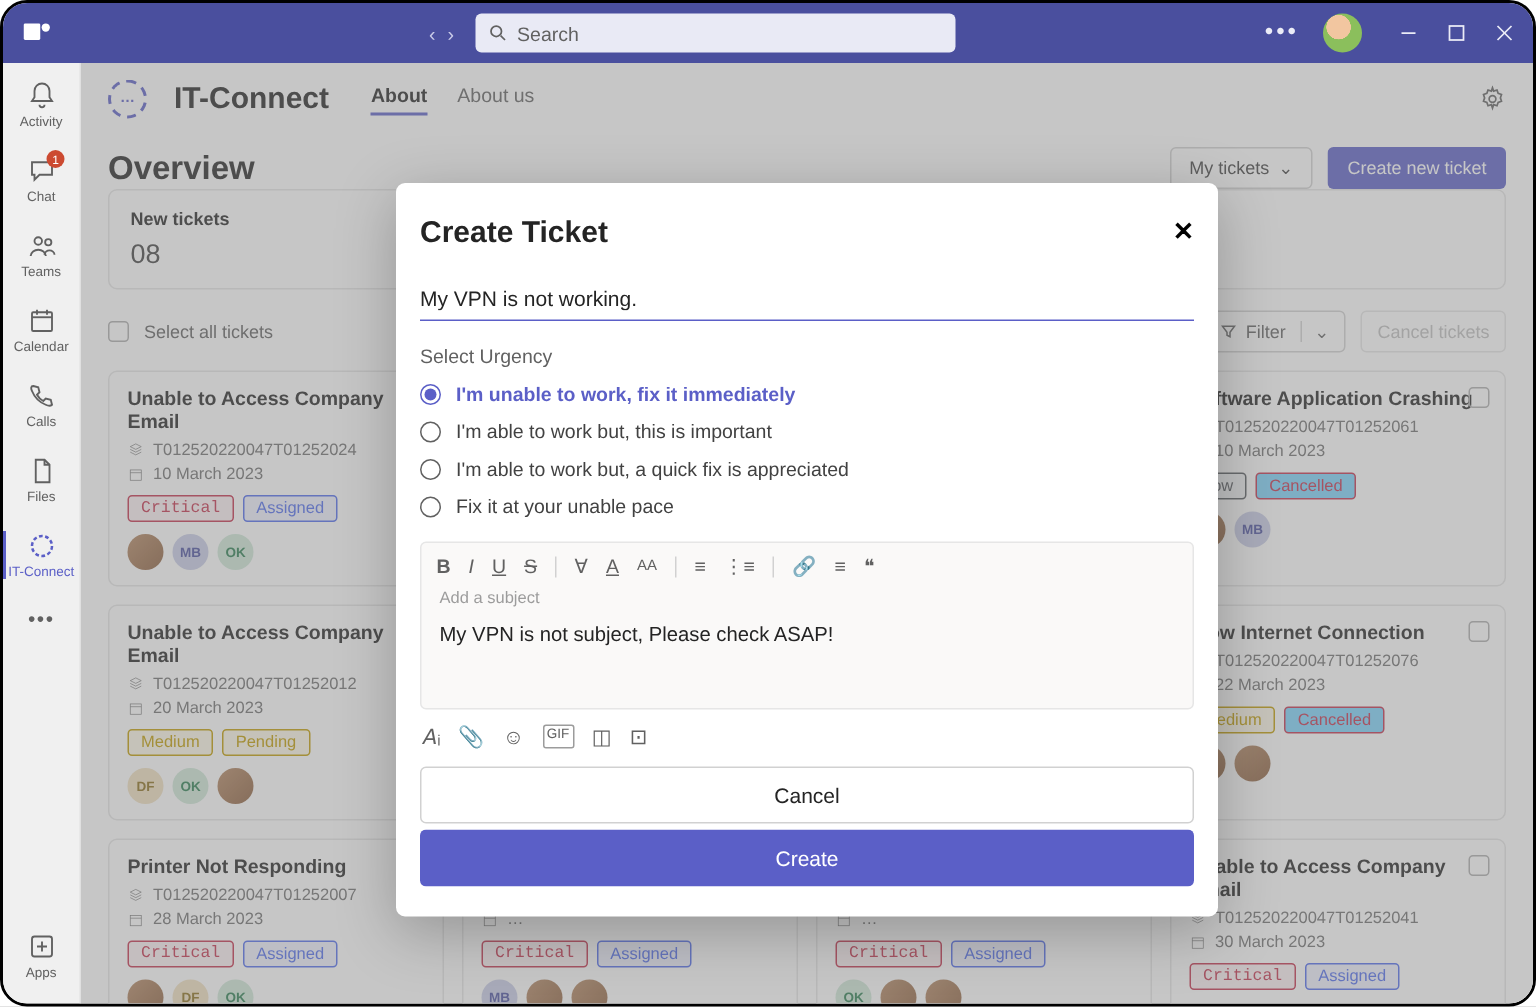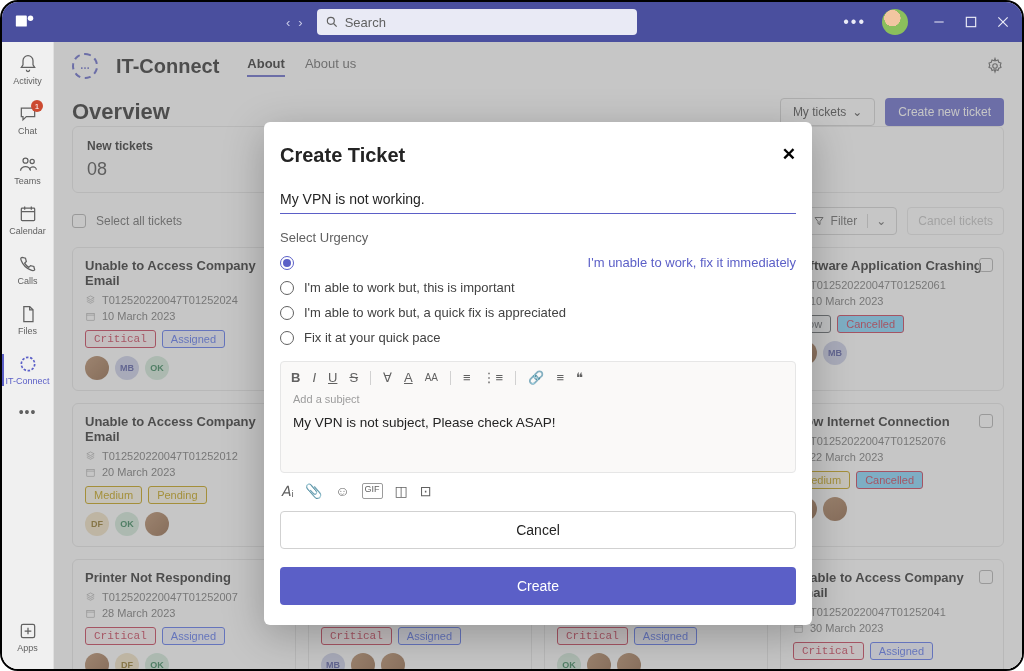--- a/index.html
+++ b/index.html
@@ -77,32 +77,32 @@
 
 .scrim { position: absolute; inset: 0; background: rgba(128,128,128,0.45); display: flex; align-items: flex-start; justify-content: center; padding-top: 80px; }
 .modal { width: 548px; background: #fff; border-radius: 6px; box-shadow: 0 10px 40px rgba(0,0,0,0.25); padding: 22px 16px 20px; }
 .modal h2 { font-size: 20px; font-weight: 700; color: #242424; margin-bottom: 18px; }
 .modal-header { display: flex; justify-content: space-between; align-items: flex-start; }
 .modal .title-input { width: 100%; border: none; border-bottom: 1.5px solid #5b5fc7; font-size: 14px; padding: 6px 0 6px; outline: none; color: #242424; margin-bottom: 16px; }
 .modal .section-label { font-size: 13px; color: #616161; margin-bottom: 10px; }
 .modal .radio-group { display: flex; flex-direction: column; gap: 10px; margin-bottom: 16px; }
 .modal .radio { display: flex; align-items: center; gap: 10px; font-size: 13px; color: #424242; cursor: pointer; }
 .modal .radio .dot { width: 14px; height: 14px; border: 1.5px solid #616161; border-radius: 50%; display: flex; align-items: center; justify-content: center; }
-.modal .radio.selected { color: #5b5fc7; font-weight: 400; justify-content: space-between; }
+.modal .radio.selected { color: #5b5fc7; font-weight: 700; }
 .modal .radio.selected .dot { border-color: #5b5fc7; }
 .modal .radio.selected .dot::after { content: ''; width: 8px; height: 8px; background: #5b5fc7; border-radius: 50%; }
 .modal .editor { border: 1px solid #e6e6e6; border-radius: 4px; background: #faf9f8; margin-bottom: 10px; }
 .modal .editor .toolbar-row { display: flex; gap: 12px; padding: 8px 10px; color: #616161; font-size: 13px; align-items: center; }
 .modal .editor .toolbar-row .tb-ico { cursor: pointer; }
 .modal .editor .toolbar-row .sep { width: 1px; height: 14px; background: #d1d1d1; }
 .modal .editor .subject { font-size: 11px; color: #9c9c9c; padding: 0 12px 6px; }
 .modal .editor .body { font-size: 13.5px; color: #242424; padding: 4px 12px 42px; min-height: 60px; }
 .modal .attach-row { display: flex; gap: 12px; color: #616161; font-size: 14px; padding: 0 2px 12px; }
 .modal .attach-row span { cursor: pointer; }
-.modal .actions { display: flex; flex-direction: column; gap: 18px; }
+.modal .actions { display: flex; flex-direction: column; gap: 4px; }
 .modal .actions .btn { justify-content: center; padding: 10px; font-size: 14px; border-radius: 4px; }
 .modal .actions .btn-cancel { border: 1px solid #d1d1d1; background: #fff; color: #242424; }
 .modal .actions .btn-create { background: #5b5fc7; color: #fff; }
 </style>
 </head>
 <body>
 
 <div class="titlebar">
   <svg class="logo" viewBox="0 0 24 24" fill="currentColor">
       <rect x="2" y="5" width="12" height="12" rx="1"></rect>
@@ -592,21 +592,21 @@
             <div class="radio">
               <span class="dot"></span>
               <span>I'm able to work but, this is important</span>
             </div>
             <div class="radio">
               <span class="dot"></span>
               <span>I'm able to work but, a quick fix is appreciated</span>
             </div>
             <div class="radio">
               <span class="dot"></span>
-              <span>Fix it at your quick pace</span>
+              <span>Fix it at your unable pace</span>
             </div>
           </div>
         <div class="editor">
           <div class="toolbar-row">
             <span class="tb-ico" style="font-weight:700">B</span>
             <span class="tb-ico" style="font-style:italic">I</span>
             <span class="tb-ico" style="text-decoration:underline">U</span>
             <span class="tb-ico" style="text-decoration:line-through">S</span>
             <span class="sep"></span>
             <span class="tb-ico">∀</span>

